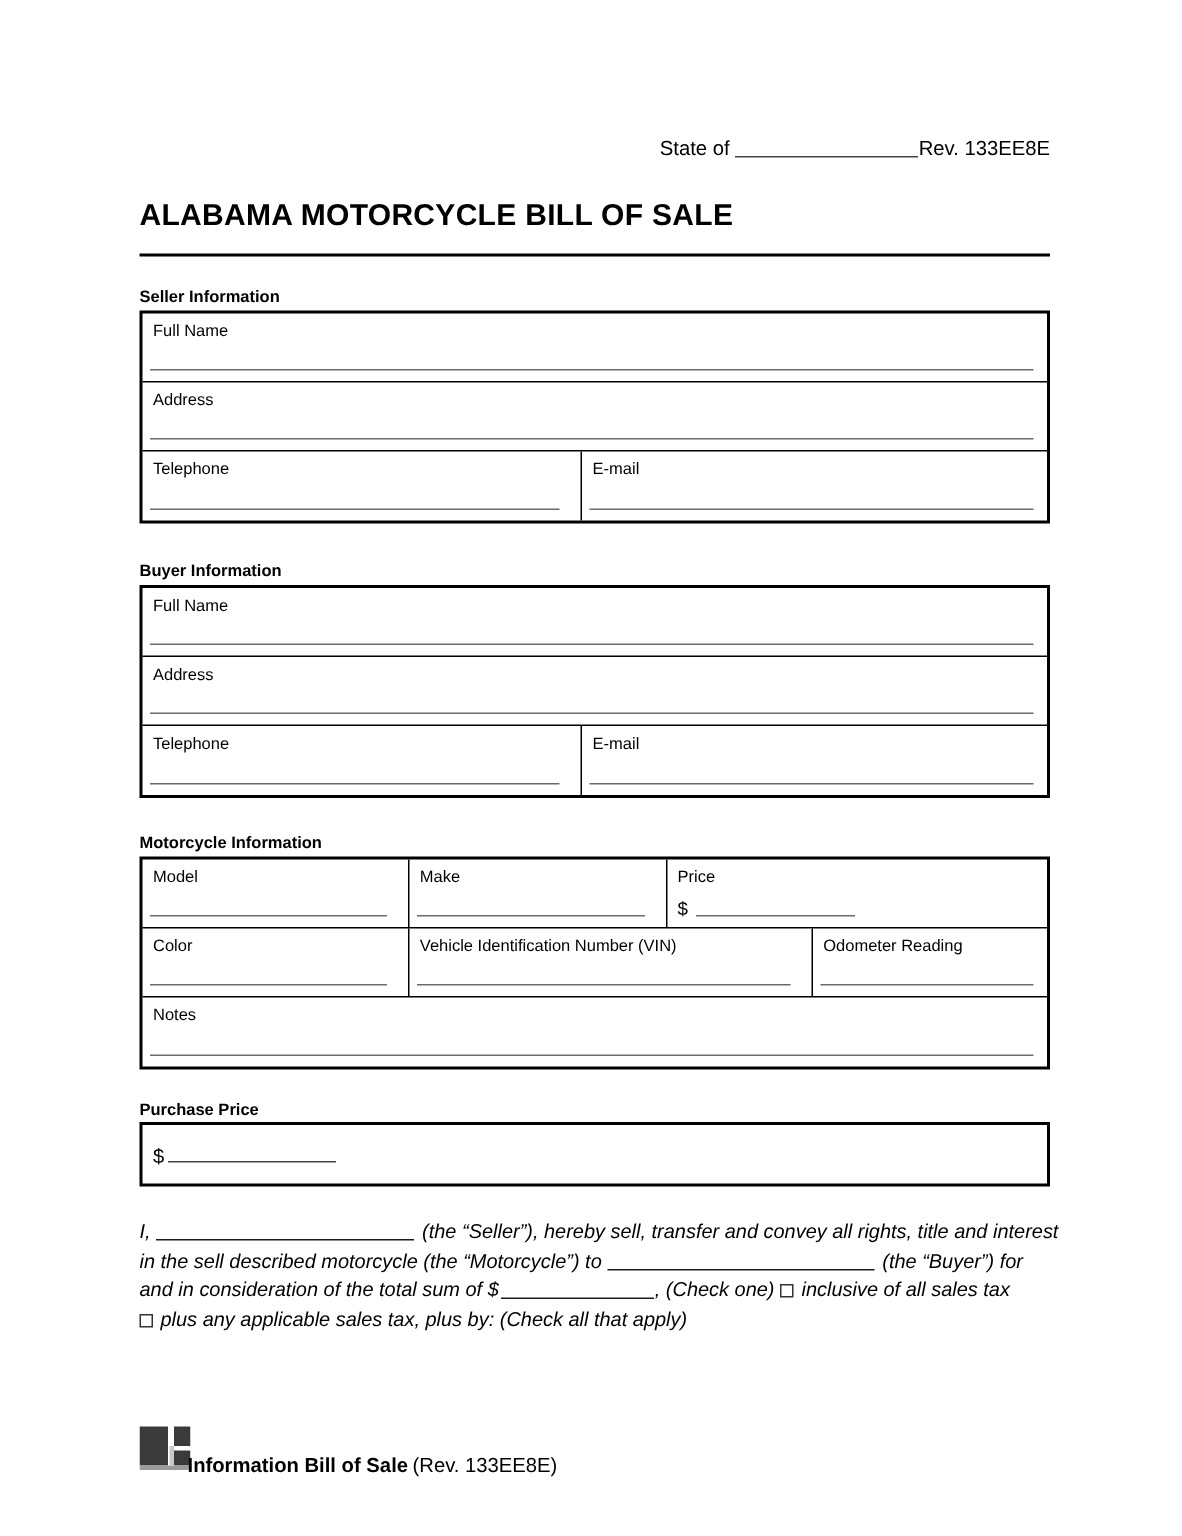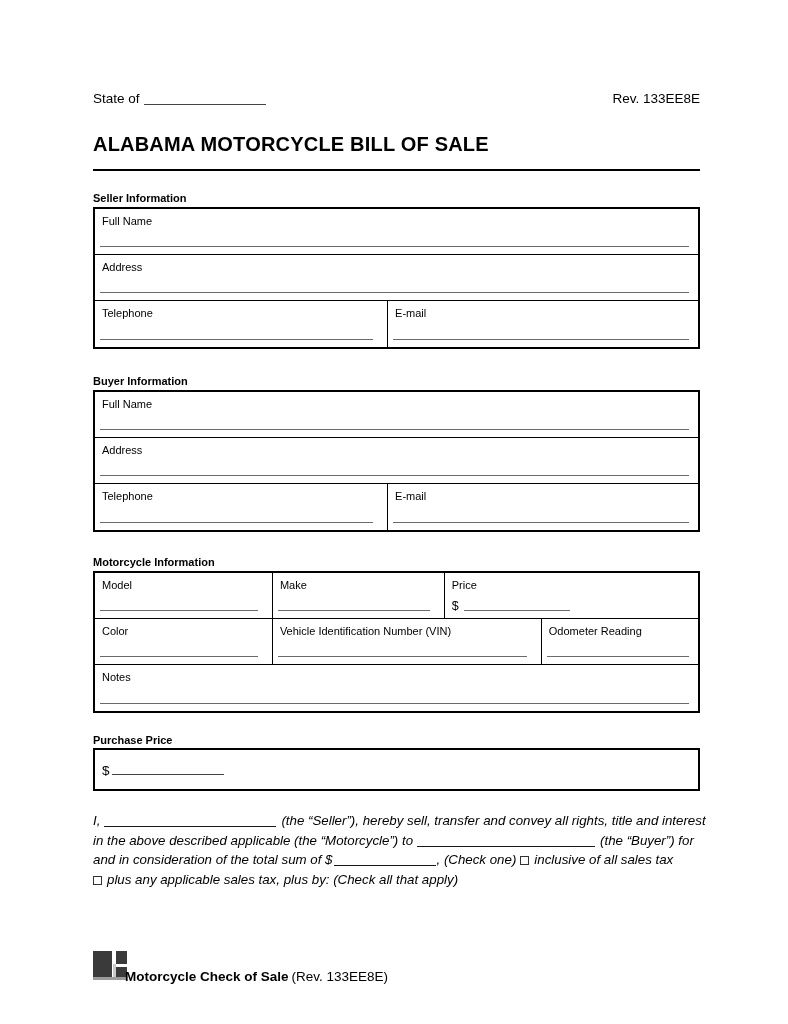--- a/index.html
+++ b/index.html
@@ -6,21 +6,21 @@
   html,body { background:#ffffff; }
   body {
     width:788px; height:1024px;
     font-family:"Liberation Sans","DejaVu Sans",sans-serif;
     color:#000;
     overflow:hidden;
   }
   .content { width:607px; margin-left:93px; padding-top:88px; }
 
   
-  .toprow { display:flex; justify-content:space-between; align-items:flex-end; font-size:13.5px; height:18px; }
+  .toprow { display:flex; justify-content:flex-end; align-items:flex-end; font-size:13.5px; height:18px; }
   .blank { display:inline-block; border-bottom:1.3px solid #1a1a1a; height:13px; vertical-align:-2px; }
   .b-state { width:122px; margin-left:4px; border-color:#444; }
 
   
   .title { font-size:20px; line-height:34px; font-weight:700; letter-spacing:0.2px; margin-top:21px; }
   .title-rule { border-top:2px solid #000; margin-top:8px; }
 
   
   h2 { font-size:11px; line-height:15px; font-weight:700; }
   .h-seller { margin-top:20px; }
@@ -165,36 +165,36 @@
   <div class="pbox">
     <span class="cur">$</span>
     <div class="uline"></div>
   </div>
 
   <div class="para">
     <div class="pline">
       <span>I,</span><span class="blank b1"></span><span>(the “Seller”), hereby sell, transfer and convey all rights, title and interest</span>
     </div>
     <div class="pline">
-      <span>in the above described applicable (the “Motorcycle”) to</span><span class="blank b2"></span><span>(the “Buyer”) for</span>
+      <span>in the sell described motorcycle (the “Motorcycle”) to</span><span class="blank b2"></span><span>(the “Buyer”) for</span>
     </div>
     <div class="pline">
       <span>and in consideration of the total sum of $</span><span class="blank b3"></span><span>, (Check one)</span><span class="cb"></span><span>inclusive of all sales tax</span>
     </div>
     <div class="pline">
       <span class="cb first"></span><span>plus any applicable sales tax, plus by: (Check all that apply)</span>
     </div>
   </div>
 
   <div class="footer">
     <svg width="34" height="40" viewBox="0 0 34 40" aria-hidden="true">
       <rect x="0" y="3" width="19" height="26" fill="#3a3a3a"></rect>
       <rect x="23" y="3" width="11" height="13" fill="#3a3a3a"></rect>
       <rect x="23" y="19" width="11" height="10" fill="#3a3a3a"></rect>
       <rect x="0" y="29" width="34" height="3" fill="#9b9b9b"></rect>
       <rect x="20" y="16" width="3" height="13" fill="#c9c9c9"></rect>
     </svg>
     <div class="footer-text">
-      <span class="fb">Motorcycle Check of Sale</span><span class="frev">(Rev. 133EE8E)</span>
+      <span class="fb">Information Bill of Sale</span><span class="frev">(Rev. 133EE8E)</span>
     </div>
   </div>
 
 </div>
 
 </body></html>

